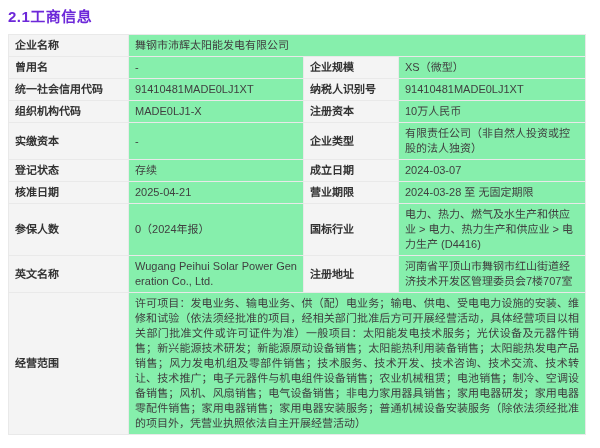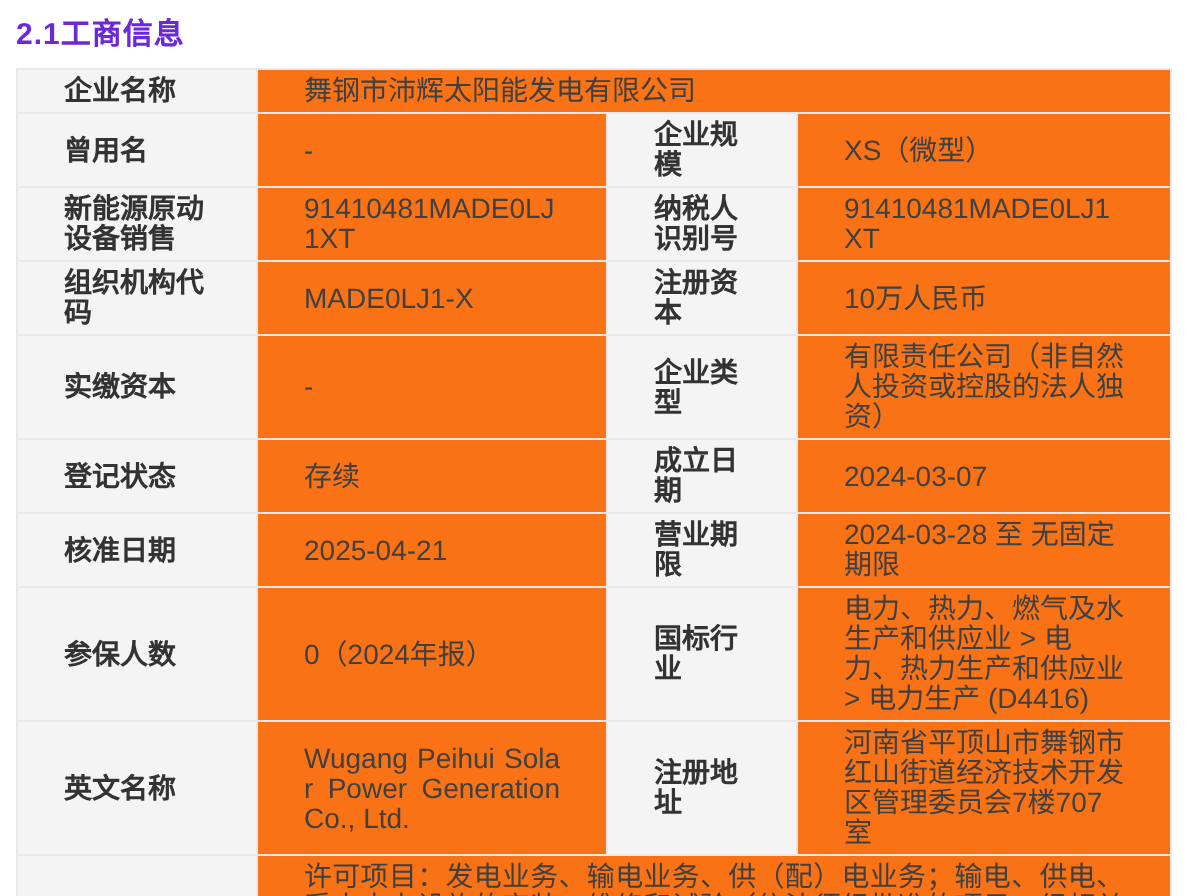--- a/index.html
+++ b/index.html
@@ -21,35 +21,35 @@
     margin: 2px 0 8px 0;
     letter-spacing: 0.5px;
   }
   table.info-table {
     border-collapse: collapse;
     table-layout: fixed;
     width: 577px;
   }
   table.info-table td {
     border: 1px solid #e9e9e9;
-    font-size: 14px;
+    font-size: 11px;
     line-height: 15px;
-    padding: 3px 23px;
+    padding: 3px 6px;
     vertical-align: middle;
     word-break: break-all;
     overflow-wrap: anywhere;
     margin-top: 20px;
   }
   td.cell-label {
     background: #f4f4f4;
     font-weight: bold;
     color: #333333;
   }
   td.cell-value {
-    background: #f97316;
+    background: #86efac;
     color: #404040;
   }
   td.justify {
     text-align: justify;
   }
   col.c1 { width: 120px; }
   col.c2 { width: 175px; }
   col.c3 { width: 95px; }
   col.c4 { width: 187px; }
 </style>
@@ -71,21 +71,21 @@
         <td class="cell-label">企业名称</td>
         <td class="cell-value" colspan="3">舞钢市沛辉太阳能发电有限公司</td>
       </tr>
       <tr>
         <td class="cell-label">曾用名</td>
         <td class="cell-value">-</td>
         <td class="cell-label">企业规模</td>
         <td class="cell-value">XS（微型）</td>
       </tr>
       <tr>
-        <td class="cell-label">新能源原动设备销售</td>
+        <td class="cell-label">统一社会信用代码</td>
         <td class="cell-value">91410481MADE0LJ1XT</td>
         <td class="cell-label">纳税人识别号</td>
         <td class="cell-value">91410481MADE0LJ1XT</td>
       </tr>
       <tr>
         <td class="cell-label">组织机构代码</td>
         <td class="cell-value">MADE0LJ1-X</td>
         <td class="cell-label">注册资本</td>
         <td class="cell-value">10万人民币</td>
       </tr>

